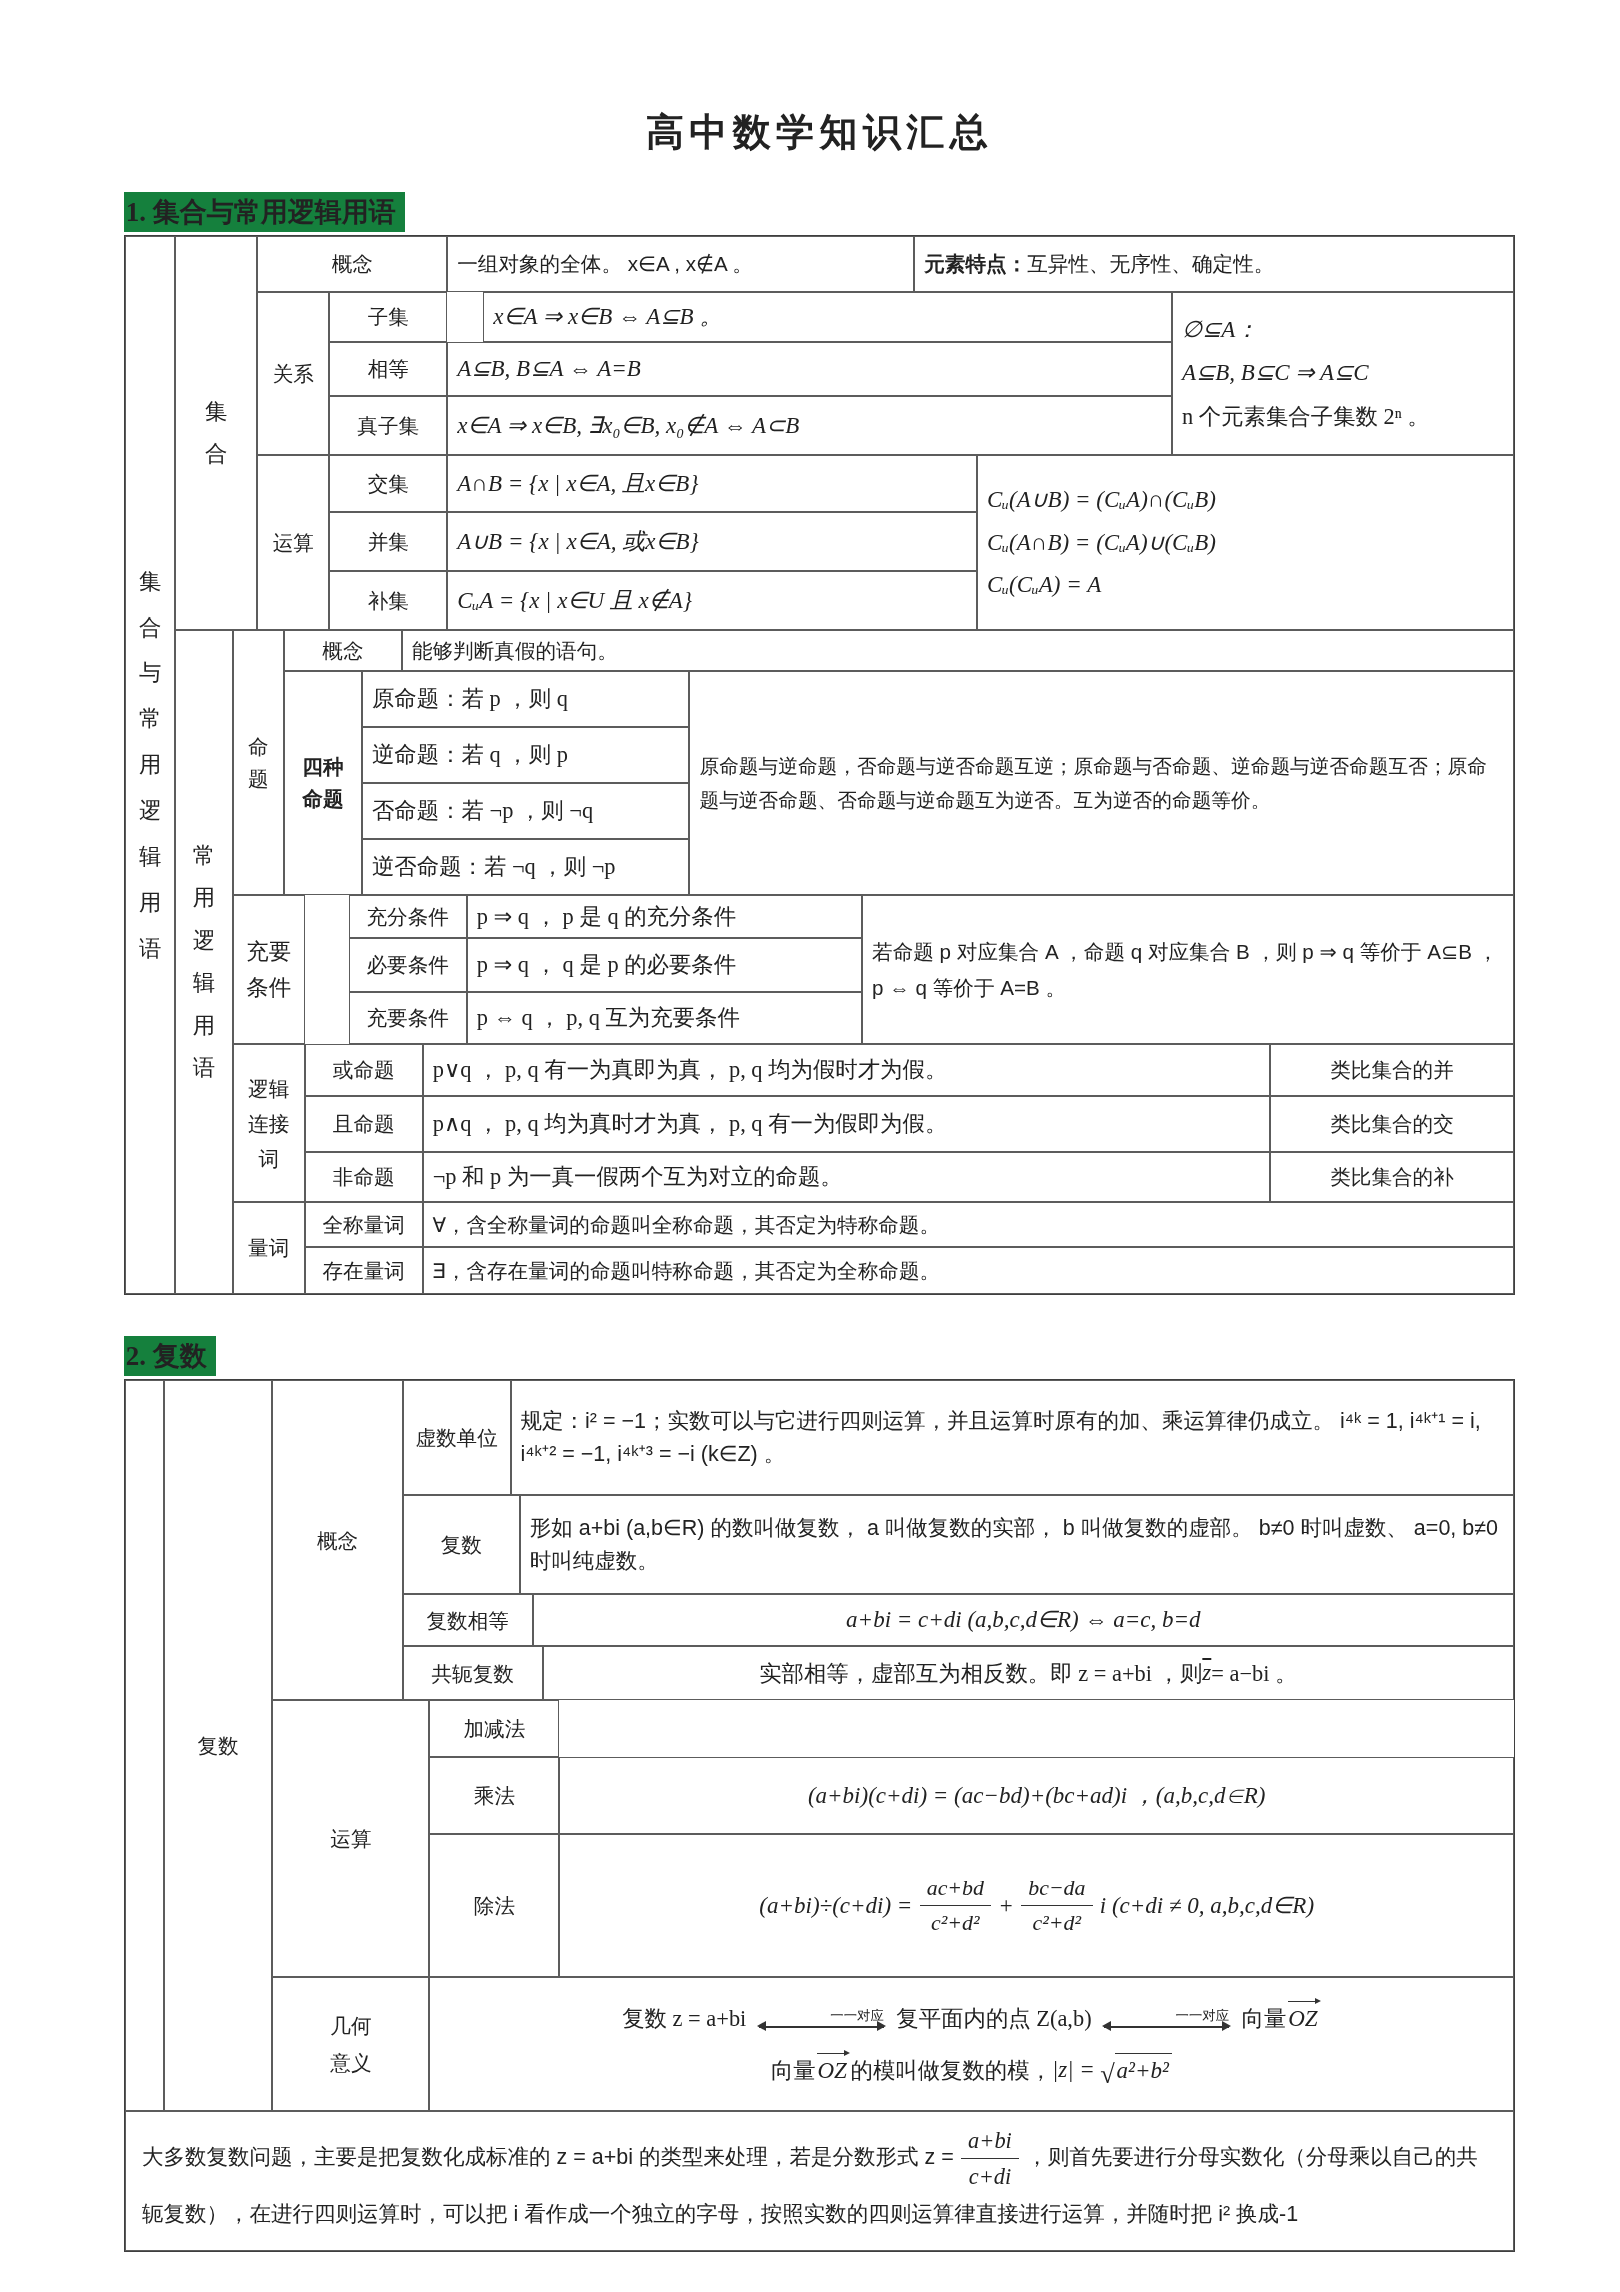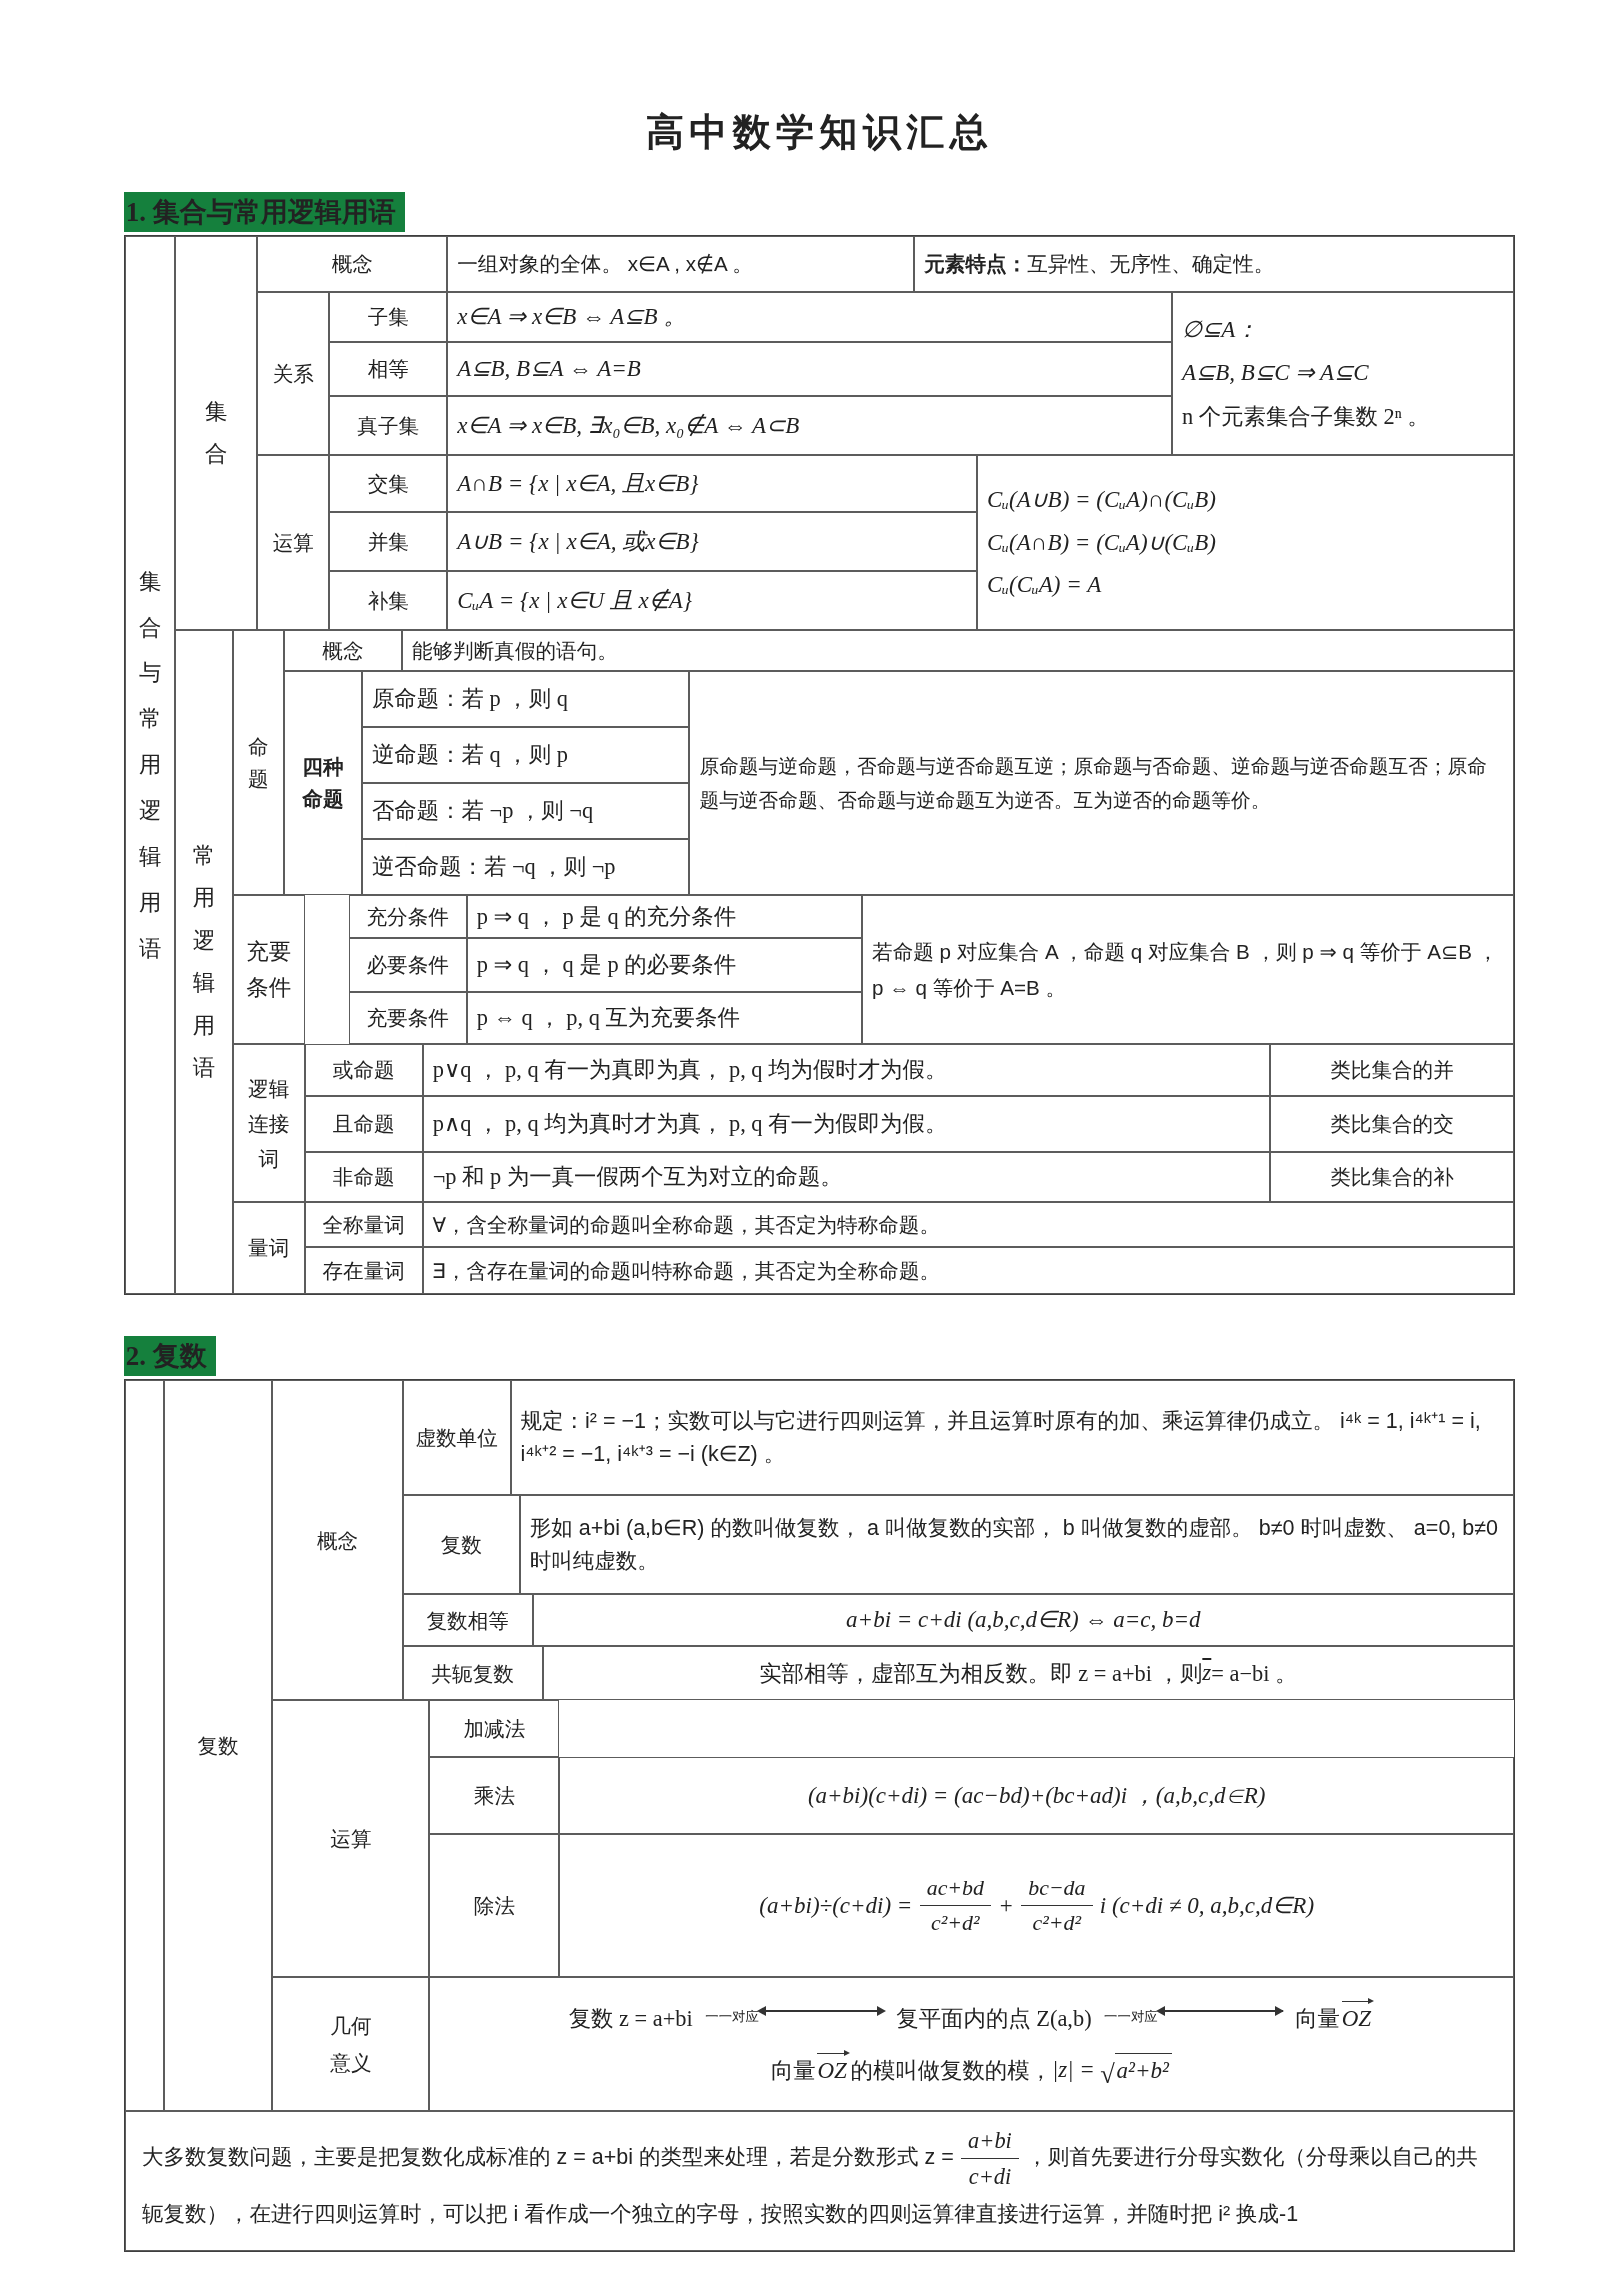--- a/index.html
+++ b/index.html
@@ -31,21 +31,21 @@
   .frac .num{border-bottom:1.8px solid #333;padding:0 7.2px 1.8px 7.2px;}
   .frac .den{padding:1.8px 7.2px 0 7.2px;}
   .ovl{text-decoration:overline;}
   .vec{position:relative;display:inline-block;padding:1.8px 3.6px 0 1.8px;}
   .vec::after{content:"";position:absolute;left:1.8px;right:3.6px;top:0;border-top:1.8px solid #333;}
   .vec::before{content:"";position:absolute;right:-2.7px;top:-3.6px;
     border:3.6px solid transparent;border-left:6.3px solid #333;}
   .sqrt{display:inline-flex;align-items:stretch;margin-left:5.4px;}
   .sqrt-sign{font-style:normal;font-size:1.15em;line-height:1;align-self:flex-end;}
   .sqrt-bar{border-top:1.8px solid #333;padding:0.9px 3.6px 0 1.8px;}
-  .corr{display:inline-flex;flex-direction:row;align-items:flex-start;margin:0 12.5px;}
+  .corr{display:inline-flex;flex-direction:column;align-items:flex-end;margin:0 12.5px;}
   .corr-lab{font-size:13.4px;line-height:1.1;margin-bottom:1.8px;}
   .arr{position:relative;width:125px;height:1.8px;background:#333;display:inline-block;}
   .arr::before{content:"";position:absolute;left:-1.8px;top:-4.5px;
     border:5.4px solid transparent;border-right:9px solid #333;border-left:0;}
   .arr::after{content:"";position:absolute;right:-1.8px;top:-4.5px;
     border:5.4px solid transparent;border-left:9px solid #333;border-right:0;}
   .b{font-weight:bold;}
   .footer-cell{border:0.9px solid #5c5c5c;box-sizing:border-box;padding:12.5px 16px;
     font-size:21.5px;line-height:2.1;}
   .gap{height:41px;}
@@ -79,21 +79,21 @@
             <div class="cell cn" style="width:467px;">一组对象的全体。 x∈A , x∉A 。</div>
             <div class="cell cn grow">
               <span class="b">元素特点：</span>
               <span>互异性、无序性、确定性。</span>
             </div>
           </div>
 
           <div class="row">
             <div class="cell lab cn" style="width:72px;">关系</div>
             <div class="col grow">
-              <div class="row grow" style="min-height:50px;">
+              <div class="row grow" style="min-height:50px;gap:36px;">
                 <div class="cell lab cn" style="width:118px;">子集</div>
                 <div class="cell f grow">x∈A ⇒ x∈B ⇔ A⊆B 。</div>
               </div>
               <div class="row grow" style="min-height:54px;">
                 <div class="cell lab cn" style="width:118px;">相等</div>
                 <div class="cell f grow">A⊆B, B⊆A ⇔ A=B</div>
               </div>
               <div class="row grow" style="min-height:59px;">
                 <div class="cell lab cn" style="width:118px;">真子集</div>
                 <div class="cell f grow">x∈A ⇒ x∈B, ∃x₀∈B, x₀∉A ⇔ A⊂B</div>

